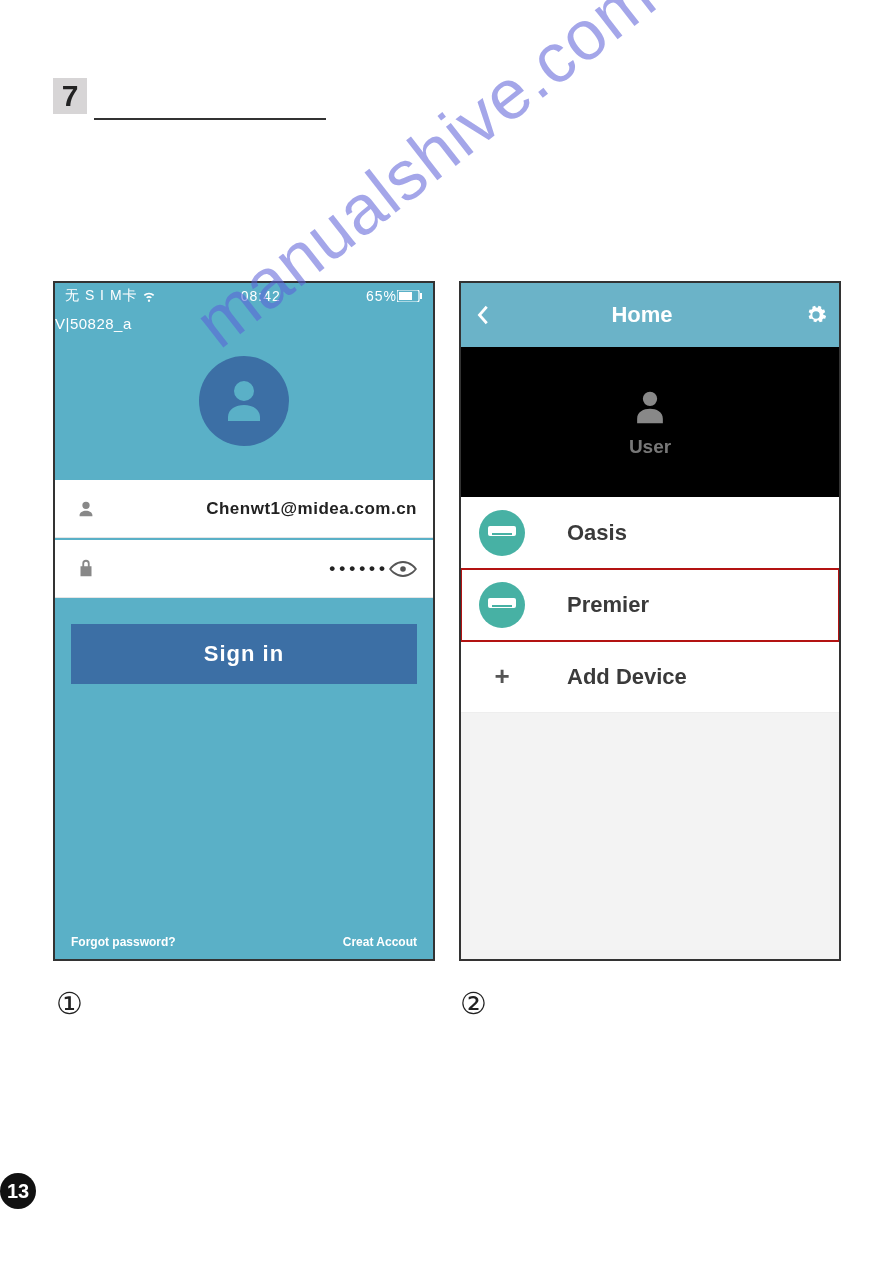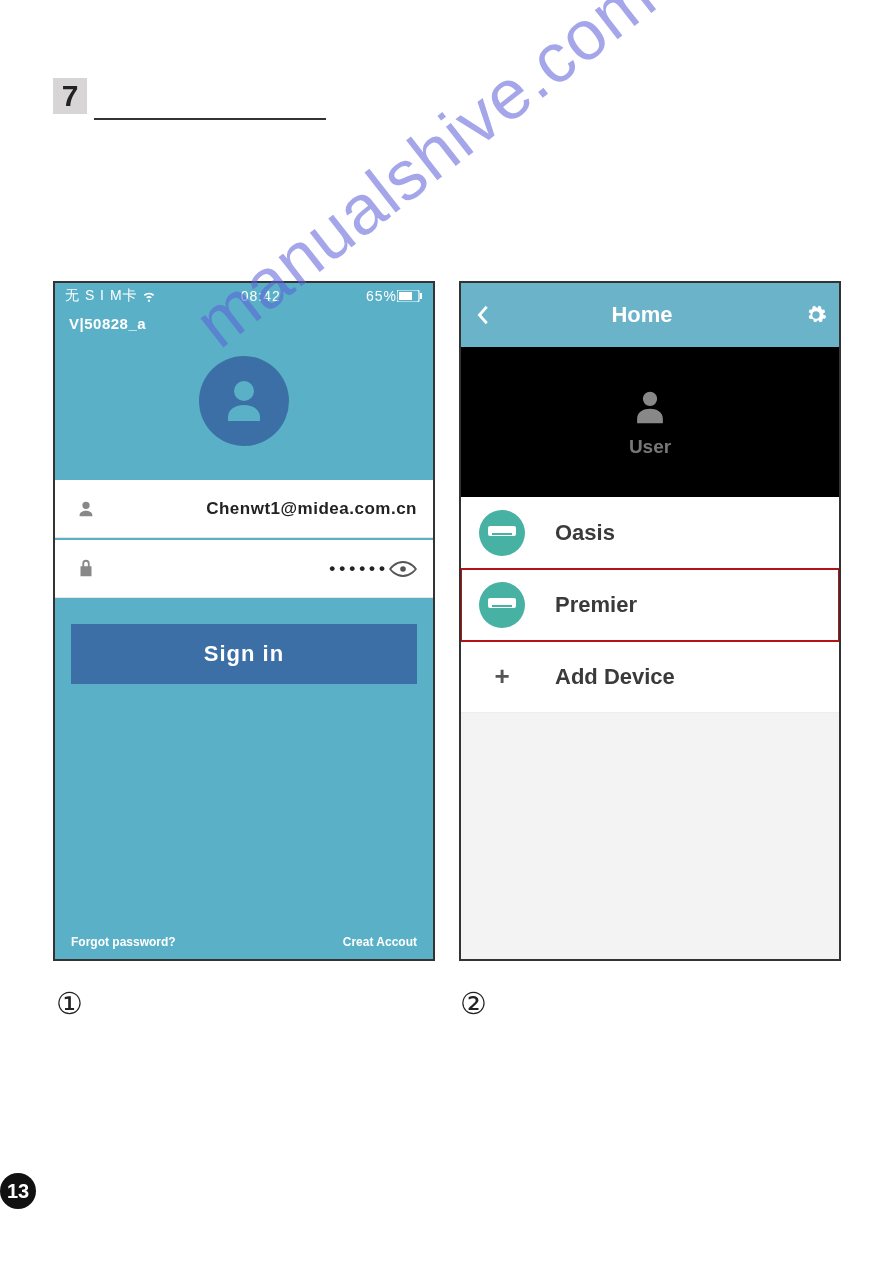--- a/index.html
+++ b/index.html
@@ -30,21 +30,21 @@
   .phone1-bg { background: #5ab0c7; width: 100%; height: 100%; position: relative; }
   .statusbar {
     display: flex; align-items: center; justify-content: space-between;
     padding: 4px 10px 2px 10px; color: #fff; font-size: 14px;
     letter-spacing: 1px;
   }
   .statusbar .left { display: flex; align-items: center; gap: 4px; }
   .wifi-icon { width: 14px; height: 14px; }
   .battery { display: flex; align-items: center; gap: 0; }
   .battery svg { display: block; }
-  .vtext { color: #fff; font-size: 15px; padding: 8px 0 0 14px; font-weight: bold; letter-spacing: 0.5px; }
+  .vtext { color: #fff; font-size: 15px; padding: 8px 0 0 0; font-weight: normal; letter-spacing: 0.5px; }
   .avatar-wrap { width: 100%; display: flex; justify-content: center; margin-top: 24px; margin-bottom: 34px; }
   .avatar-circle {
     width: 90px; height: 90px; border-radius: 50%; background: #3c6fa5;
     display: flex; align-items: center; justify-content: center;
   }
   .avatar-circle svg { width: 48px; height: 48px; fill: #5ab0c7; }
 
   .field-row {
     background: #fff; height: 58px; margin: 0 0 2px 0;
     display: flex; align-items: center; padding: 0 16px 0 20px;
@@ -80,20 +80,21 @@
     height: 150px; display: flex; flex-direction: column; align-items: center;
     justify-content: center; gap: 10px; background: #000000;
   }
   .p2-user-icon { width: 36px; height: 40px; }
   .p2-user-label { color: #777; font-size: 19px; font-weight: bold; }
 
   .p2-item {
     height: 72px; display: flex; align-items: center; padding: 0 0 0 18px;
     font-size: 22px; font-weight: bold; color: #3a3a3a; background: #fff;
     border-bottom: 1px solid #eee;
+    gap: 12px;
   }
   .p2-item .dev-icon {
     width: 46px; height: 46px; border-radius: 50%; background: #47b1a4;
     display: flex; align-items: center; justify-content: center; margin-right: 30px;
   }
   .p2-item .dev-icon svg { width: 30px; height: 18px; }
   .p2-item .plus-icon {
     width: 46px; height: 46px; display: flex; align-items: center; justify-content: center;
     margin-right: 30px; font-size: 26px; color: #555;
   }

